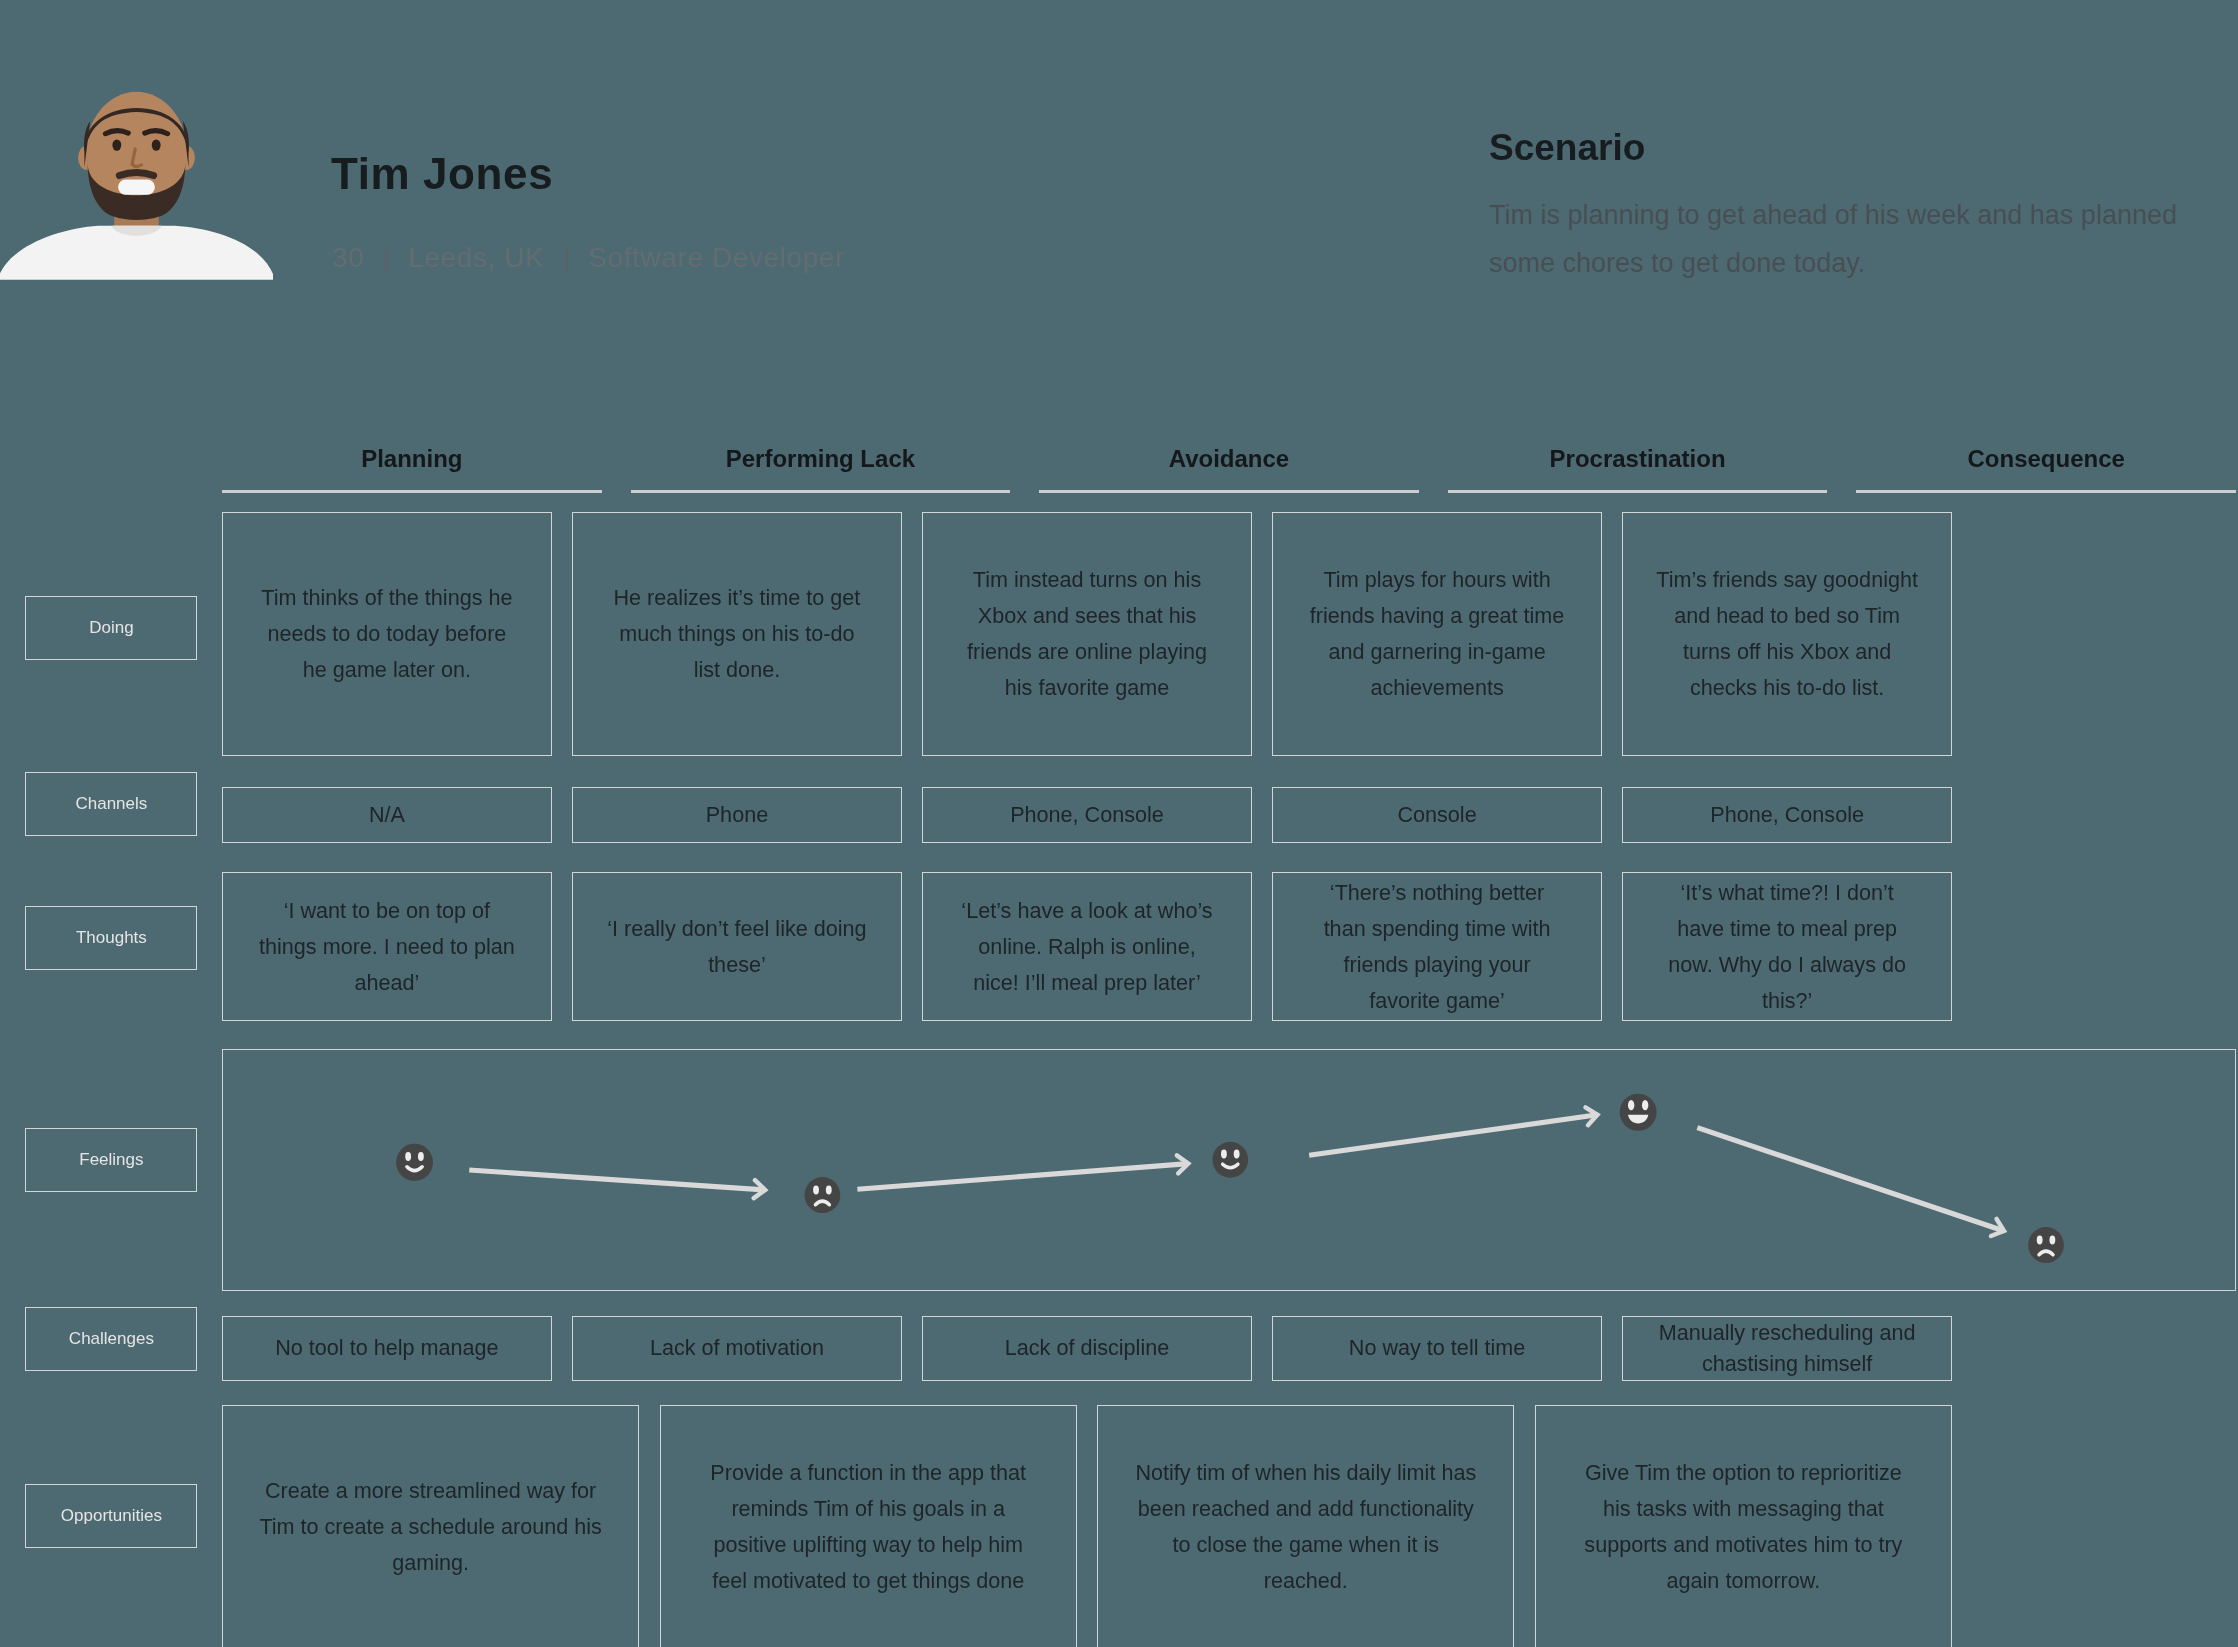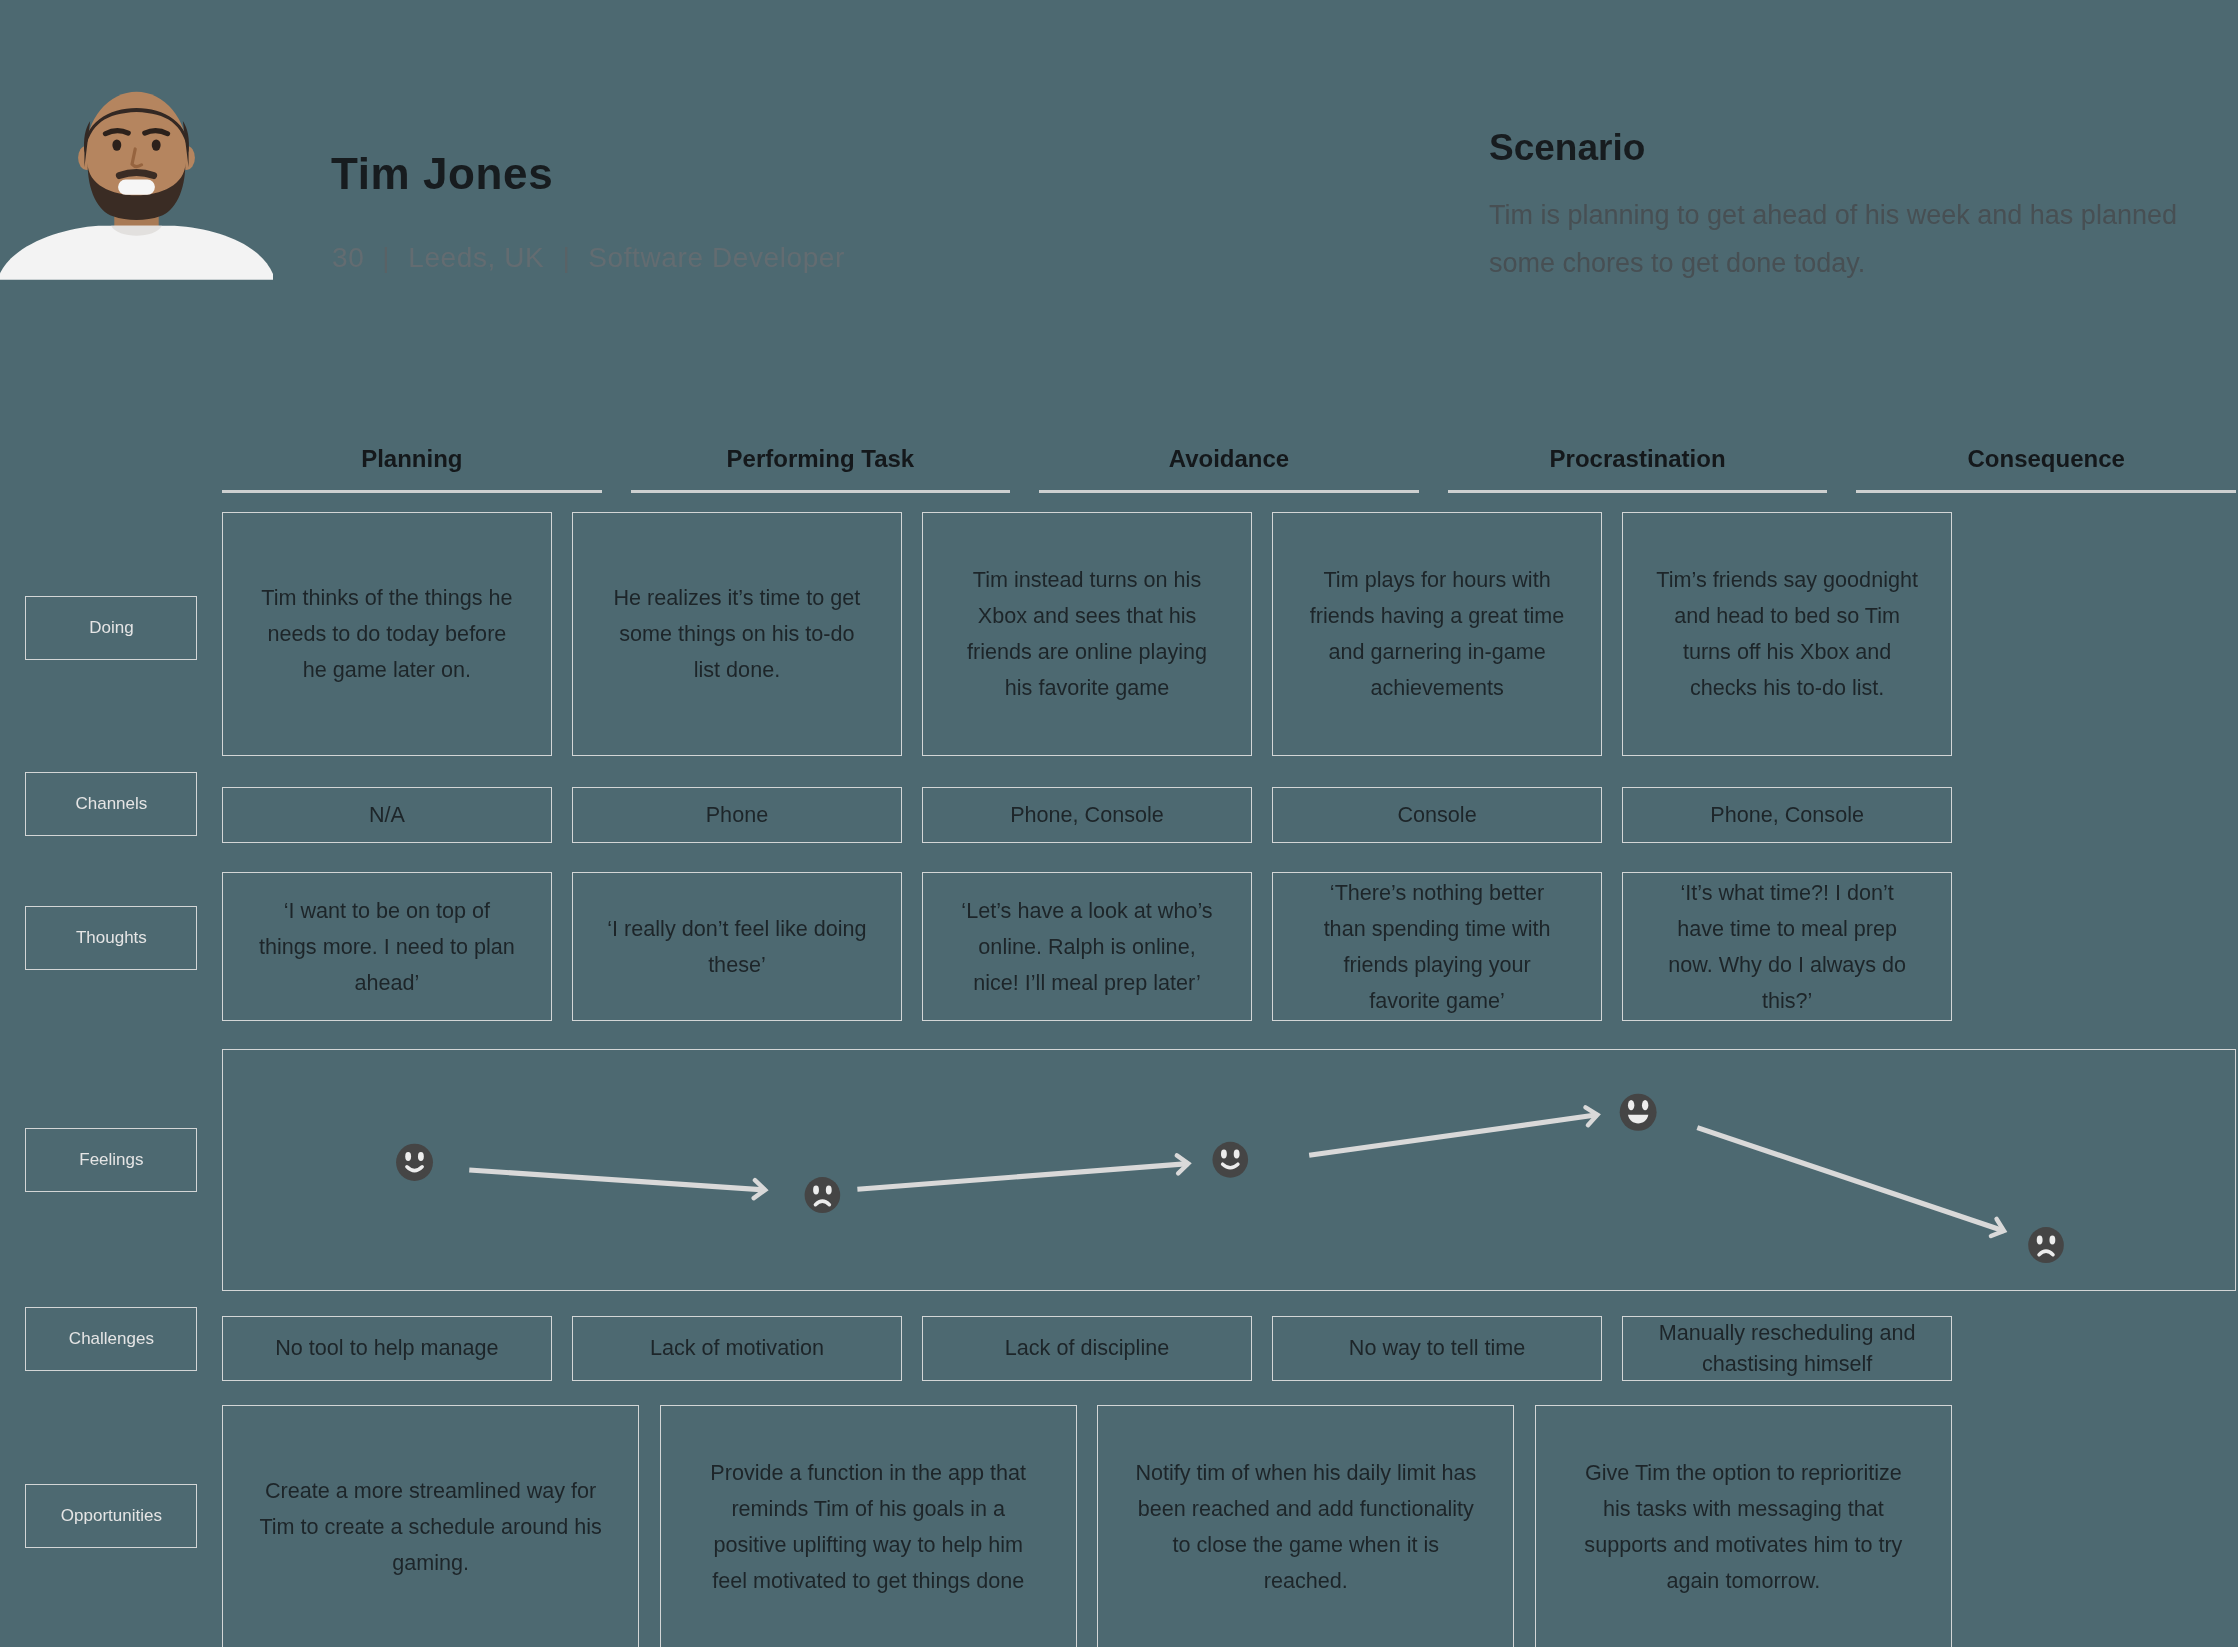--- a/index.html
+++ b/index.html
@@ -119,29 +119,29 @@
 
   <div class="rlabel" style="top:596px">Doing</div>
   <div class="rlabel" style="top:772px">Channels</div>
   <div class="rlabel" style="top:906px">Thoughts</div>
   <div class="rlabel" style="top:1128px">Feelings</div>
   <div class="rlabel" style="top:1307px">Challenges</div>
   <div class="rlabel" style="top:1484px">Opportunities</div>
 
   <div class="stage-header-row">
     <div class="stage-header">Planning</div>
-    <div class="stage-header">Performing Task</div>
+    <div class="stage-header">Performing Lack</div>
     <div class="stage-header">Avoidance</div>
     <div class="stage-header">Procrastination</div>
     <div class="stage-header">Consequence</div>
   </div>
 
   <div class="trow row-doing">
     <div class="cell">Tim thinks of the things he needs to do today before he game later on.</div>
-    <div class="cell">He realizes it’s time to get some things on his to-do list done.</div>
+    <div class="cell">He realizes it’s time to get much things on his to-do list done.</div>
     <div class="cell">Tim instead turns on his Xbox and sees that his friends are online playing his favorite game</div>
     <div class="cell">Tim plays for hours with friends having a great time and garnering in-game achievements</div>
     <div class="cell">Tim’s friends say goodnight and head to bed so Tim turns off his Xbox and checks his to-do list.</div>
   </div>
 
   <div class="trow row-channels">
     <div class="cell">N/A</div>
     <div class="cell">Phone</div>
     <div class="cell">Phone, Console</div>
     <div class="cell">Console</div>

